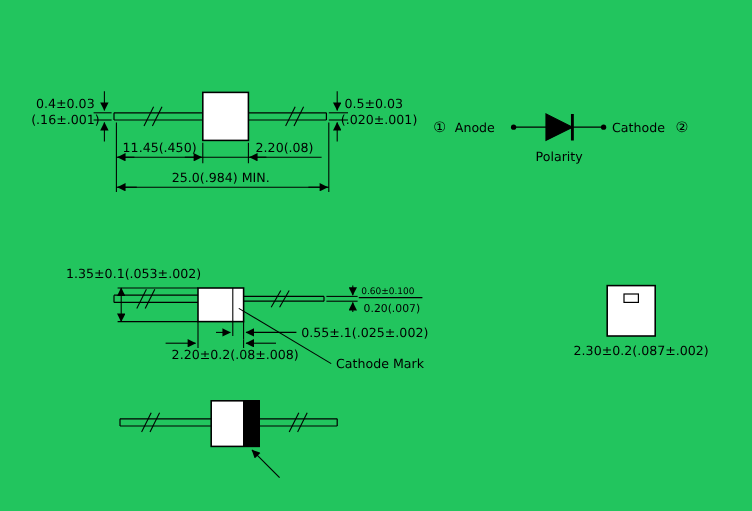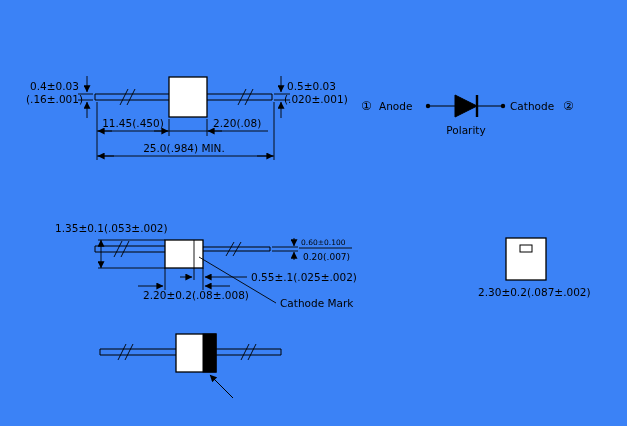--- a/index.html
+++ b/index.html
@@ -1,17 +1,17 @@
 <!DOCTYPE html>
 <html><head>
 <meta charset="utf-8">
 <style>
   html,body{margin:0;padding:0;background:#ffffff;}
   .canvas{
-    position:relative;width:627px;height:426px;background:#3b82f6;
+    position:relative;width:627px;height:426px;background:#22c55e;
     font-family:"DejaVu Sans", sans-serif;overflow:hidden;
   }
   svg{position:absolute;left:0;top:0;}
   svg line{stroke:#000;stroke-width:1;}
   svg .thin{stroke-width:0.9;}
   rect.outline{fill:#ffffff;stroke:#000;stroke-width:1.3;}
   rect.mark{fill:#ffffff;stroke:#000;stroke-width:1;}
   rect.filled{fill:#000;stroke:#000;}
   text{fill:#000;font-family:"DejaVu Sans", sans-serif;}
   .t11{font-size:10.5px;}

